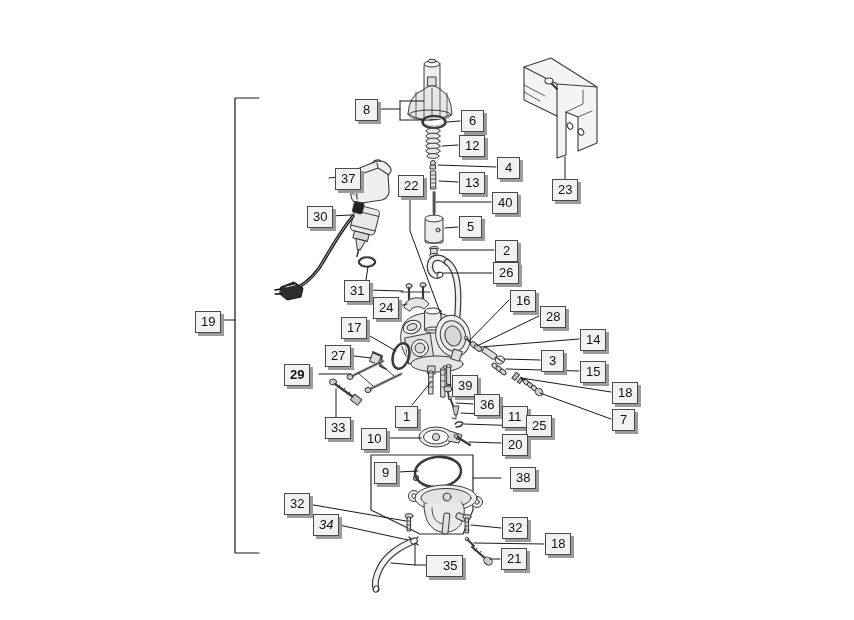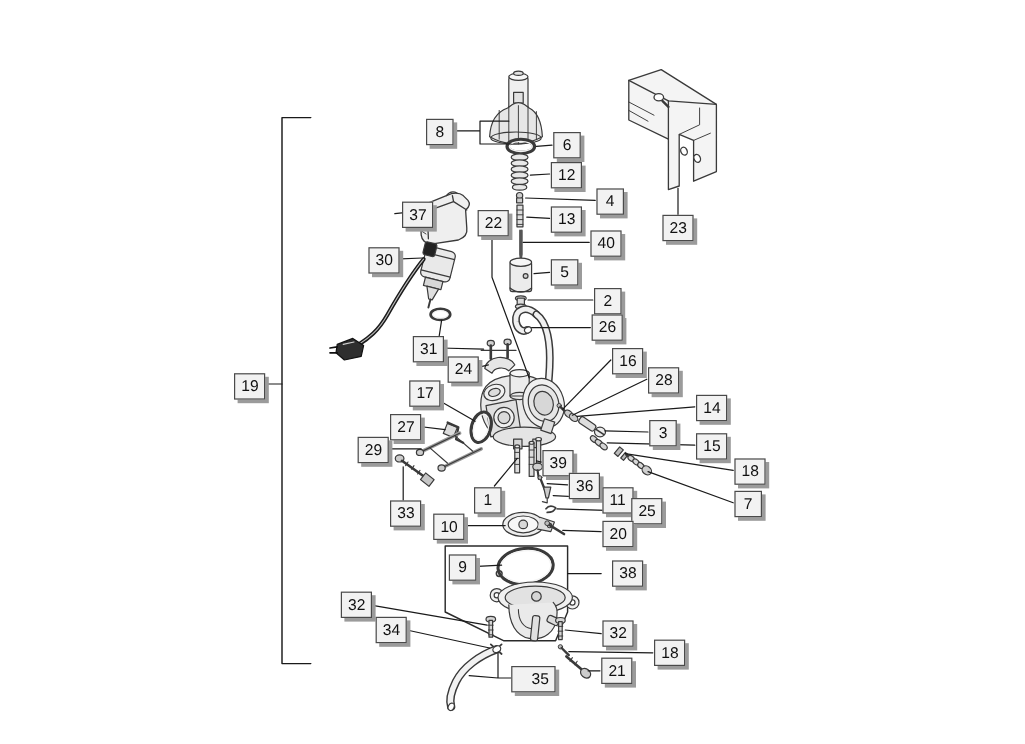--- a/index.html
+++ b/index.html
@@ -364,33 +364,33 @@
   <div class="callout" style="left:195px;top:311px;">19</div>
   <div class="callout" style="left:344px;top:280px;">31</div>
   <div class="callout" style="left:373px;top:297px;">24</div>
   <div class="callout" style="left:510px;top:290px;">16</div>
   <div class="callout" style="left:540px;top:306px;">28</div>
   <div class="callout" style="left:580px;top:329px;">14</div>
   <div class="callout" style="left:341px;top:317px;">17</div>
   <div class="callout" style="left:325px;top:345px;">27</div>
   <div class="callout" style="left:541px;top:350px;">3</div>
   <div class="callout" style="left:580px;top:361px;text-align:center;">15</div>
-  <div class="callout" style="left:298px;top:364px;">29</div>
+  <div class="callout" style="left:284px;top:364px;font-weight:bold;">29</div>
   <div class="callout" style="left:612px;top:382px;">18</div>
   <div class="callout" style="left:612px;top:409px;">7</div>
   <div class="callout" style="left:452px;top:375px;">39</div>
   <div class="callout" style="left:325px;top:417px;">33</div>
   <div class="callout" style="left:474px;top:394px;">36</div>
   <div class="callout" style="left:502px;top:406px;">11</div>
   <div class="callout" style="left:395px;top:406px;">1</div>
   <div class="callout" style="left:526px;top:415px;">25</div>
   <div class="callout" style="left:361px;top:428px;">10</div>
   <div class="callout" style="left:502px;top:434px;">20</div>
   <div class="callout" style="left:374px;top:462px;">9</div>
   <div class="callout" style="left:510px;top:467px;">38</div>
   <div class="callout" style="left:284px;top:493px;">32</div>
-  <div class="callout" style="left:313px;top:514px;">34</div>
+  <div class="callout" style="left:313px;top:514px;font-style:italic;">34</div>
   <div class="callout" style="left:502px;top:517px;">32</div>
   <div class="callout" style="left:545px;top:533px;">18</div>
   <div class="callout" style="left:501px;top:548px;">21</div>
   <div class="callout" style="left:426px;top:555px;padding-left:16px;">35</div>
 
 </div>
 
 </body></html>

